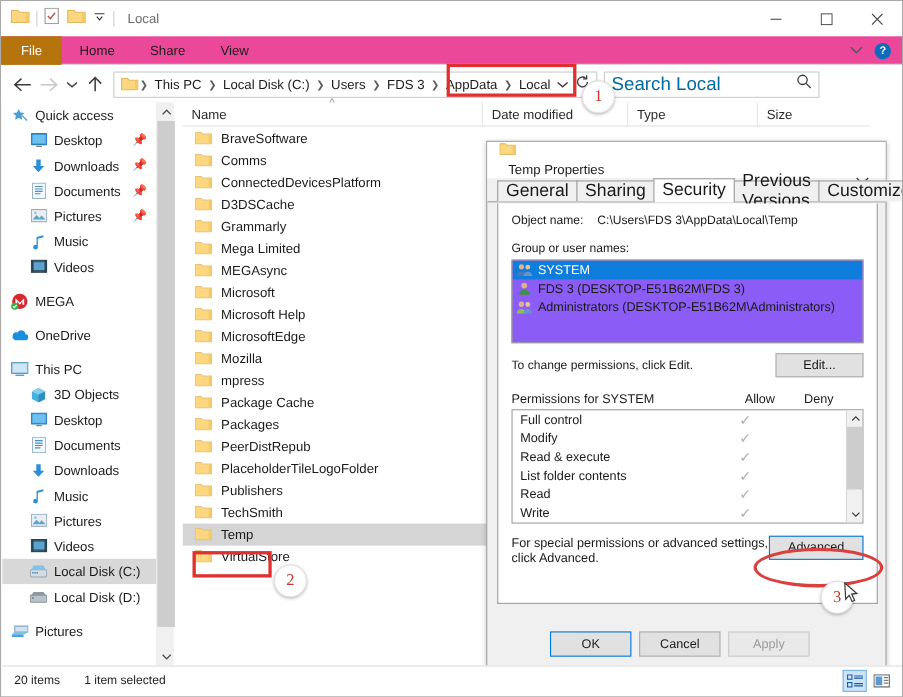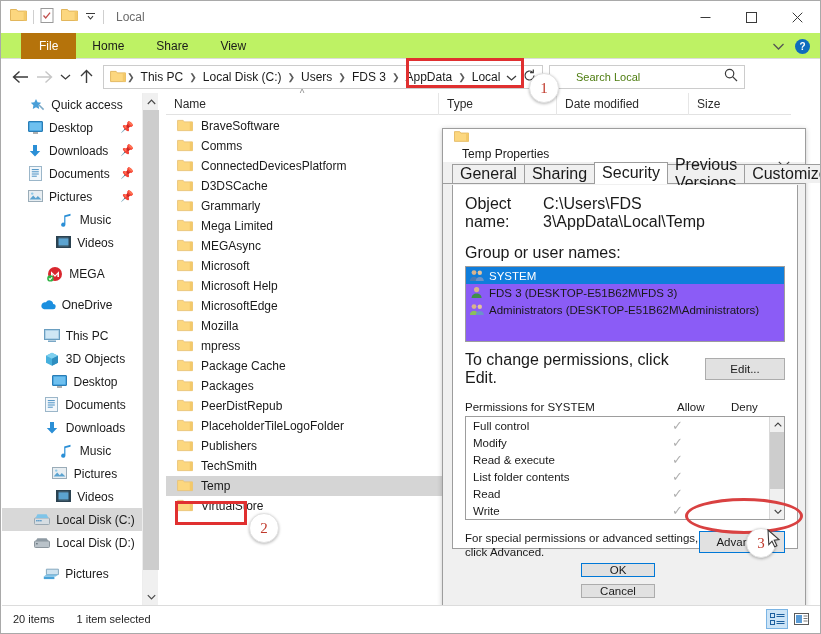--- a/index.html
+++ b/index.html
@@ -35,22 +35,22 @@
   }
   .wc {
     width: 46px; height: 32px; display: flex; align-items: center; justify-content: center;
     color: #4a4a4a; font-size: 13px; line-height: 1;
   }
   .wc svg { display: block; }
 
   
   .ribbon {
     position: absolute; left: 0; top: 32px; width: 819px; height: 26px;
-    background: #bef264; border-bottom: 1px solid #dcdcdc;
-    display: flex; align-items: stretch; padding-left: 20px;
+    background: #ec4899; border-bottom: 1px solid #dcdcdc;
+    display: flex; align-items: stretch;
   }
   .rtab {
     display: flex; align-items: center; padding: 0 16px;
     font-size: 12px; color: #1a1a1a; height: 26px;
   }
   .rtab.file {
     background: #b5730b; color: #ffffff; padding: 0 18px;
   }
   .ribbon-right {
     position: absolute; right: 4px; top: 0; height: 26px;
@@ -85,21 +85,21 @@
   }
   .crumb-sep { color: #5a5a5a; font-size: 9px; padding: 0 1px; }
   .addr-right {
     margin-left: auto; display: flex; align-items: center; gap: 6px; padding-right: 4px;
   }
   .searchbox {
     width: 196px; height: 24px; margin-left: 6px;
     border: 1px solid #cccccc; background: #ffffff;
     display: flex; align-items: center; padding: 0 6px;
   }
-  .searchbox .ph { font-size: 11px; color: #4d7c0f; flex: 1; margin-left: 20px; }
+  .searchbox .ph { font-size: 17px; color: #0369a1; flex: 1; }
 
   
   .colheaders {
     position: absolute; left: 165px; top: 92px; width: 625px; height: 22px;
     background: #ffffff; border-bottom: 1px solid #e2e2e2;
     display: flex; align-items: center; font-size: 12px; color: #2b2b2b;
   }
   .colh { height: 22px; display: flex; align-items: center; padding-left: 8px;
           border-left: 1px solid #e6e6e6; position: relative; }
   .colh:first-child { border-left: none; }
@@ -108,21 +108,21 @@
     color: #8c8c8c; font-size: 10px;
   }
 
   
   .sidebar {
     position: absolute; left: 1px; top: 92px; width: 140px; height: 512px;
     background: #ffffff; overflow: hidden;
   }
   .nav-item {
     height: 23px; display: flex; align-items: center;
-    font-size: 12px; color: #1a1a1a; white-space: nowrap; justify-content: center;
+    font-size: 12px; color: #1a1a1a; white-space: nowrap;
   }
   .nav-item.selected { background: #d8d8d8; }
   .nav-ico {
     width: 16px; height: 16px; margin-right: 6px; flex: 0 0 16px;
     display: flex; align-items: center; justify-content: center;
   }
   .pin { margin-left: auto; margin-right: 8px; color: #7a8a99; font-size: 11px; }
   .indent-0 { padding-left: 8px; }
   .indent-1 { padding-left: 25px; }
   .nav-gap { height: 8px; }
@@ -196,21 +196,21 @@
   }
   .tab.active {
     background: #ffffff; height: 22px; position: relative; z-index: 2;
     margin-bottom: -1px;
   }
   .dlg-body {
     position: absolute; left: 9px; top: 56px; width: 346px; height: 364px;
     background: #ffffff; border: 1px solid #9d9d9d; border-top: none;
     padding: 10px 12px 0 12px;
   }
-  .lbl { font-size: 16px; color: #1a1a1a; }
+  .lbl { font-size: 11px; color: #1a1a1a; }
   .objname-row { display: flex; align-items: baseline; margin-bottom: 13px; }
   .objname-row .lbl:first-child { width: 78px; flex: 0 0 78px; }
   .listbox {
     border: 1px solid #9d9d9d; background: #8b5cf6;
     height: 76px; margin-top: 4px; overflow: hidden;
   }
   .user-row {
     height: 17px; display: flex; align-items: center; padding-left: 3px;
     font-size: 11.5px; color: #1a1a1a;
   }
@@ -251,22 +251,22 @@
     color: #404040; font-size: 8px;
   }
   .perm-thumb {
     position: absolute; left: 0; top: 15px; width: 15px; height: 57px; background: #cdcdcd;
   }
   .advrow { display: flex; align-items: flex-start; margin-top: 11px; }
   .advtext { font-size: 11.5px; color: #1a1a1a; line-height: 14px; }
   .btn-adv { width: 86px; height: 22px; margin-left: auto; }
   .dlg-footer {
     position: absolute; left: 0; bottom: 0; width: 362px; height: 45px;
-    display: flex; align-items: center; justify-content: flex-start;
-    gap: 7px; padding-right: 12px; flex-direction: column;
+    display: flex; align-items: center; justify-content: center;
+    gap: 7px; padding-right: 12px;
   }
   .btn-foot { width: 74px; height: 23px; }
 
   
   .anno-rect {
     position: absolute; border: 3px solid #e03030; pointer-events: none;
   }
   .anno-ellipse {
     position: absolute; border: 3px solid #d94141; border-radius: 50%;
     pointer-events: none;
@@ -414,25 +414,25 @@
           </svg>
       </span>
     </div>
   </div>
 
   <div class="colheaders">
     <div class="colh" style="width:272px;">
       <span class="sortarrow">^</span>
       <span>Name</span>
     </div>
+    <div class="colh" style="width:132px;">
+      <span>Date modified</span>
+    </div>
     <div class="colh" style="width:118px;">
       <span>Type</span>
-    </div>
-    <div class="colh" style="width:132px;">
-      <span>Date modified</span>
     </div>
     <div class="colh" style="width:80px;">
       <span>Size</span>
     </div>
   </div>
 
   <div class="sidebar">
 
     <div class="nav-item indent-0">
       <span class="nav-ico">

